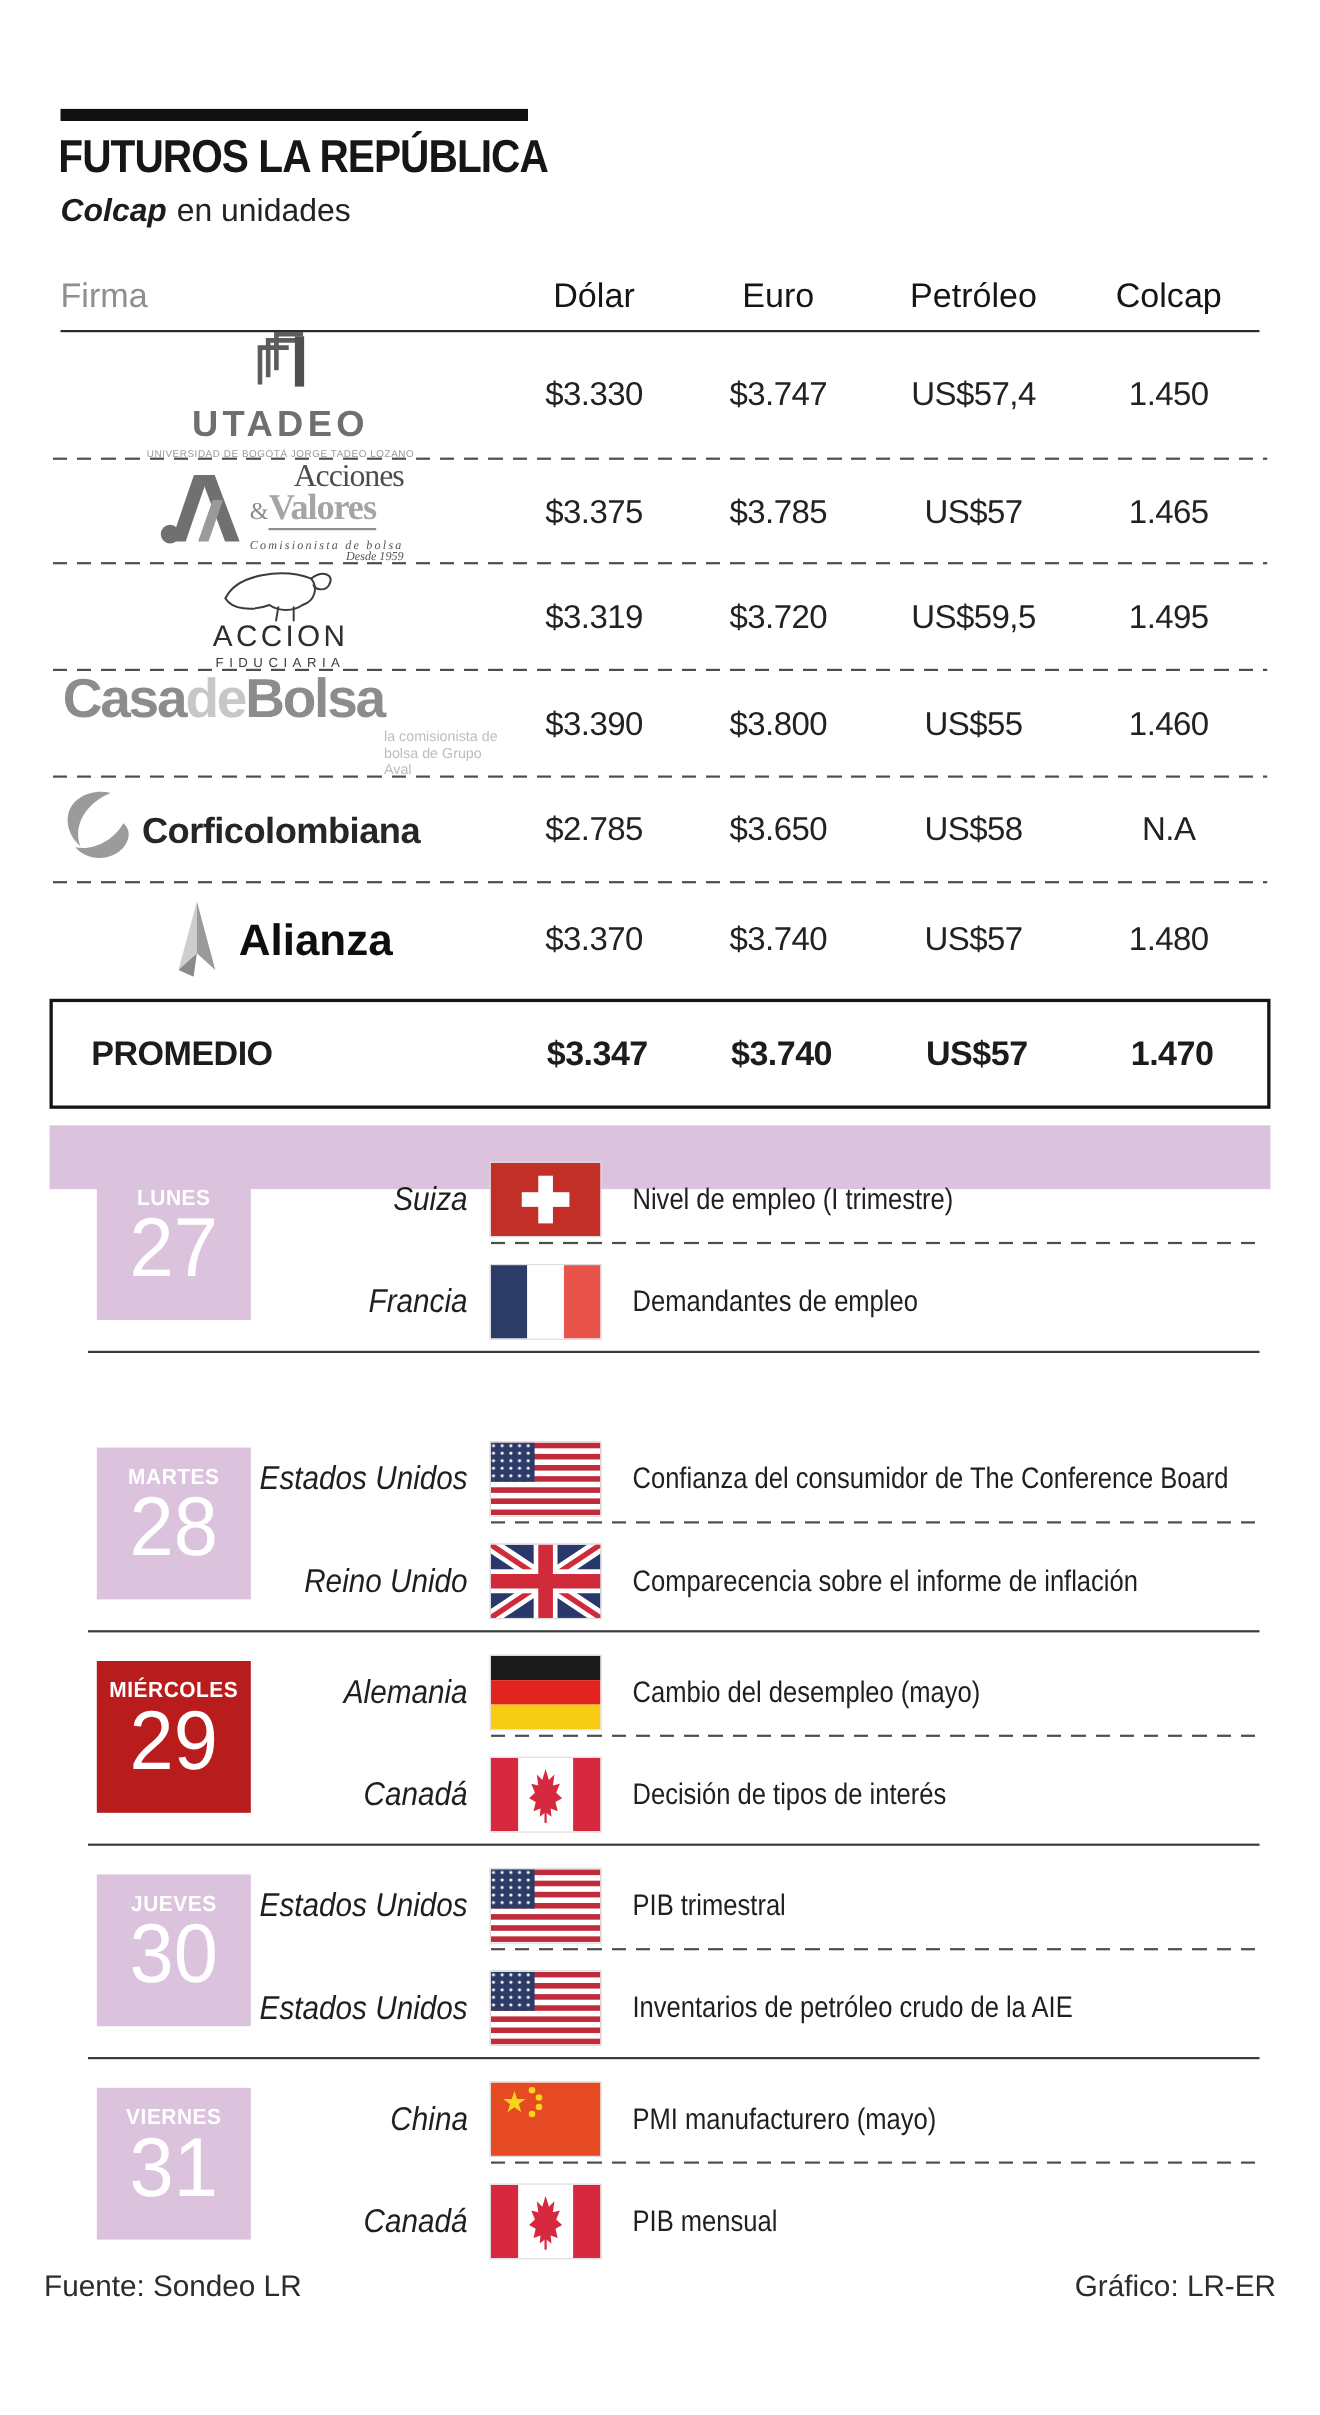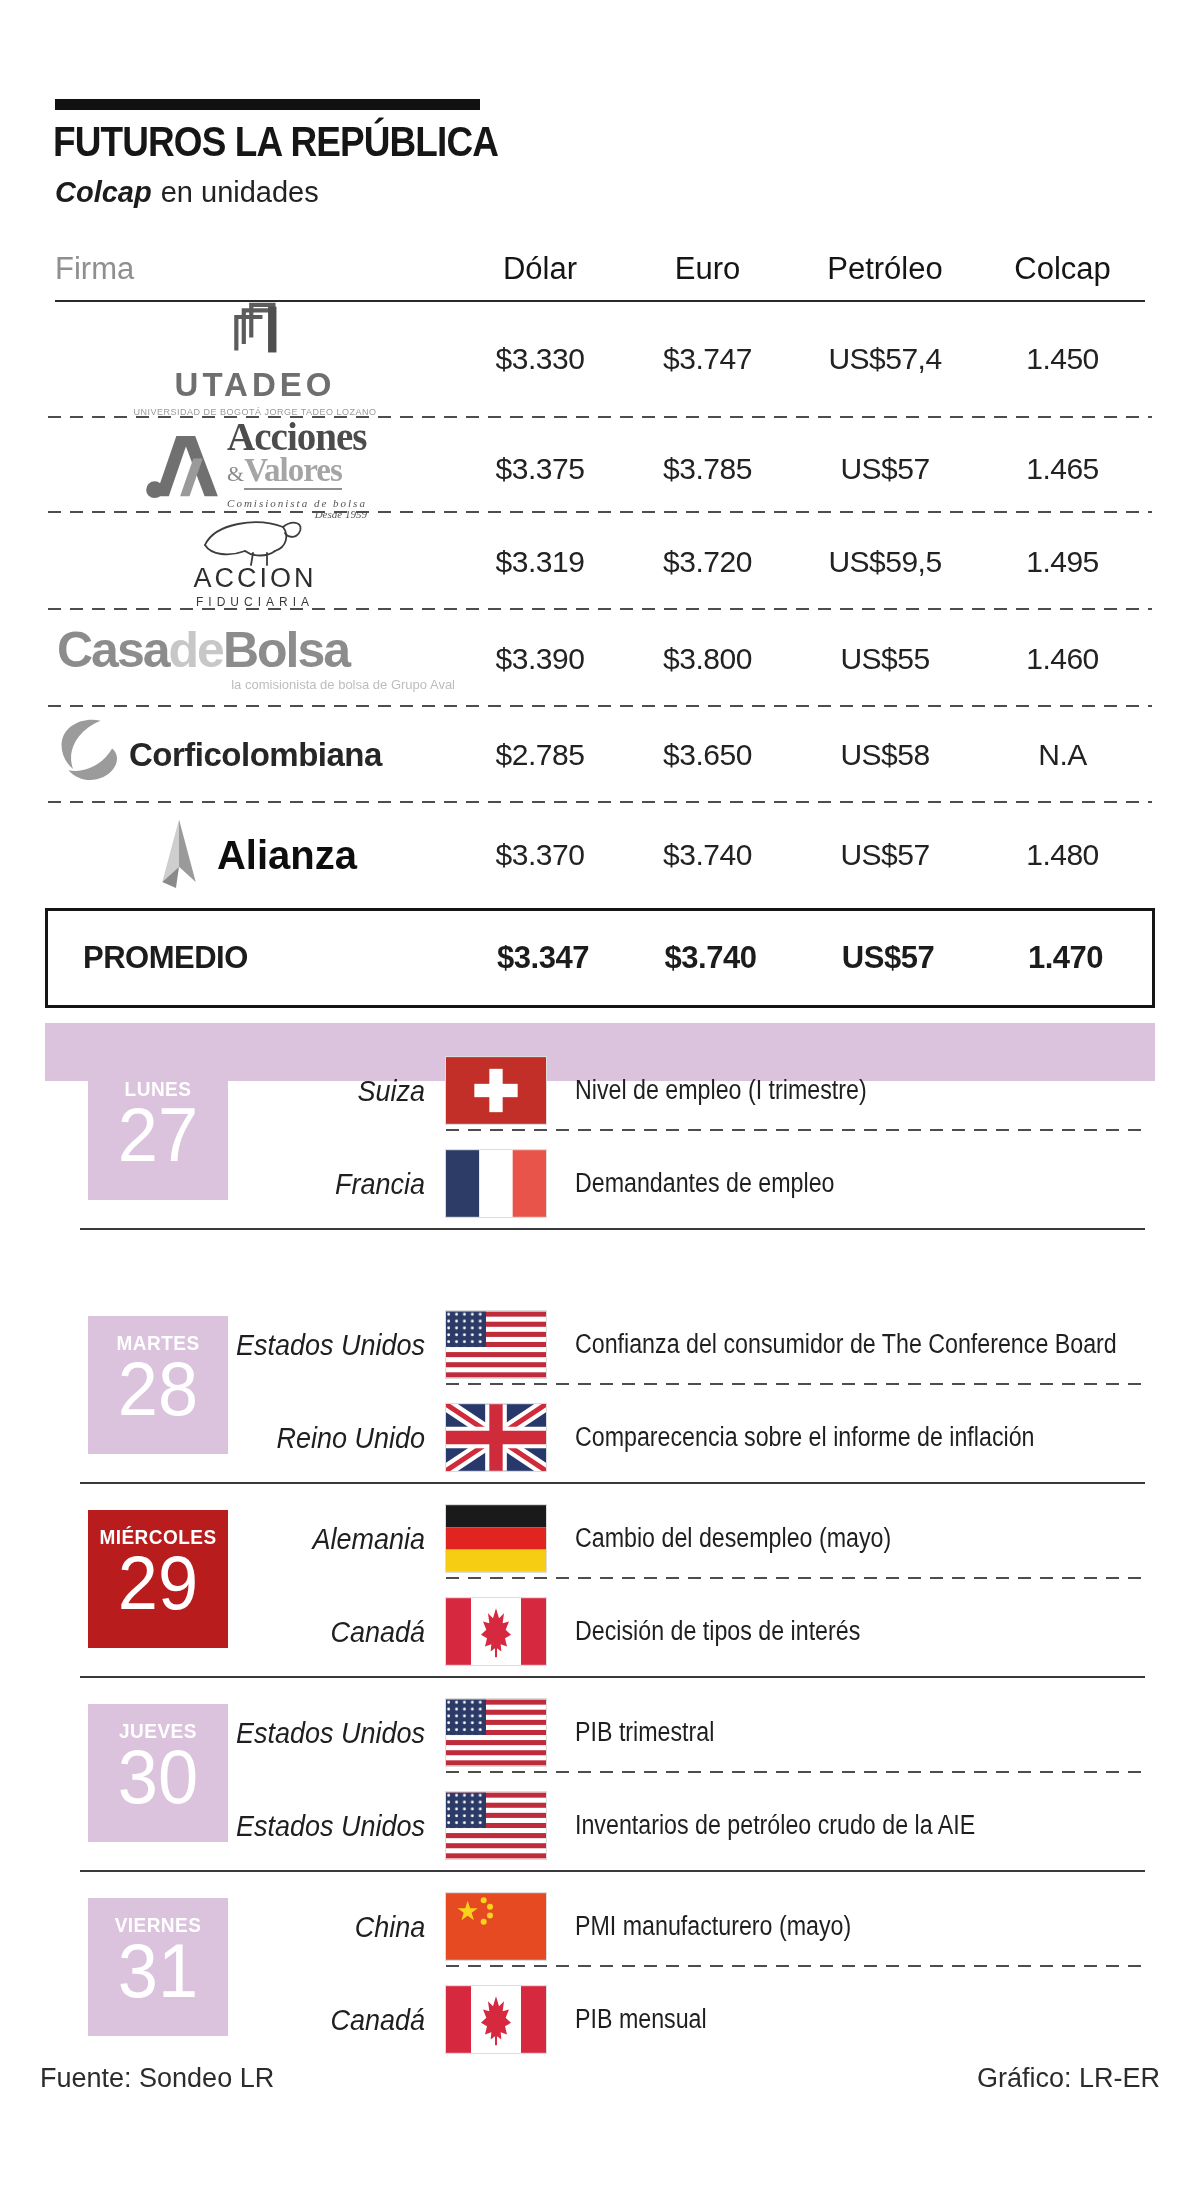--- a/index.html
+++ b/index.html
@@ -26,21 +26,21 @@
   .dashsep{position:absolute;left:-7px;bottom:0;width:1104px;height:2px;
            background-image:repeating-linear-gradient(90deg,#4d4d4d 0 13px,transparent 13px 22px);}
   .r1{height:118px;} .r2{height:95px;} .r3{height:97px;} .r4{height:97px;} .r5{height:96px;} .r6{height:104px;}
   .firmcell{display:flex;align-items:center;justify-content:center;height:100%;}
   
   .lg-utadeo{flex-direction:column;justify-content:center;}
   .lg-utadeo .nm{font-size:33px;font-weight:bold;color:#6f6f6f;letter-spacing:4px;margin-top:2px;}
   .lg-utadeo .tg{font-size:9px;color:#9a9a9a;letter-spacing:.5px;margin-top:3px;}
   .lg-av{display:flex;align-items:center;}
   .lg-av .txt{font-family:"Liberation Serif",serif;line-height:.95;margin-left:6px;}
-  .lg-av .a1{font-size:39px;font-weight:bold;color:#4c4c4c;letter-spacing:-1px;}
+  .lg-av .a1{font-size:29px;font-weight:normal;color:#4c4c4c;letter-spacing:-1px;text-align:right;}
   .lg-av .a2{font-size:33px;font-weight:bold;color:#a5a5a5;letter-spacing:-1px;border-bottom:2px solid #8f8f8f;}
   .lg-av .amp{font-size:22px;color:#8b8b8b;}
   .lg-av .t1{font-size:11px;font-style:italic;color:#555;letter-spacing:2px;text-align:center;margin-top:12px;}
   .lg-av .t2{font-size:11px;font-style:italic;color:#555;text-align:right;}
   .lg-accion{flex-direction:column;justify-content:center;}
   .lg-accion .nm{font-size:27px;color:#2e2e2e;letter-spacing:3px;margin-top:-8px;}
   .lg-accion .tg{font-size:12px;color:#3a3a3a;letter-spacing:5px;margin-top:1px;}
   .lg-casa{flex-direction:column;align-items:flex-start;justify-content:center;padding-left:2px;}
   .lg-casa .nm{font-size:50px;font-weight:bold;letter-spacing:-2px;line-height:1;}
   .lg-casa .c1{color:#8c8c8c;} .lg-casa .c2{color:#c7c7c7;} .lg-casa .c3{color:#8c8c8c;}
@@ -165,21 +165,21 @@
         <div class="tg">FIDUCIARIA</div>
       </div>
       <div class="val">$3.319</div>
       <div class="val">$3.720</div>
       <div class="val">US$59,5</div>
       <div class="val">1.495</div>
       <div class="dashsep"></div>
     </div>
 
     <div class="trow r4">
-      <div class="firmcell lg-casa" style="flex-direction:column;">
+      <div class="firmcell lg-casa" style="flex-direction:row;">
         <div class="nm">
           <span class="c1">Casa</span><span class="c2">de</span><span class="c3">Bolsa</span>
         </div>
         <div class="tg">la comisionista de bolsa de Grupo Aval</div>
       </div>
       <div class="val">$3.390</div>
       <div class="val">$3.800</div>
       <div class="val">US$55</div>
       <div class="val">1.460</div>
       <div class="dashsep"></div>

